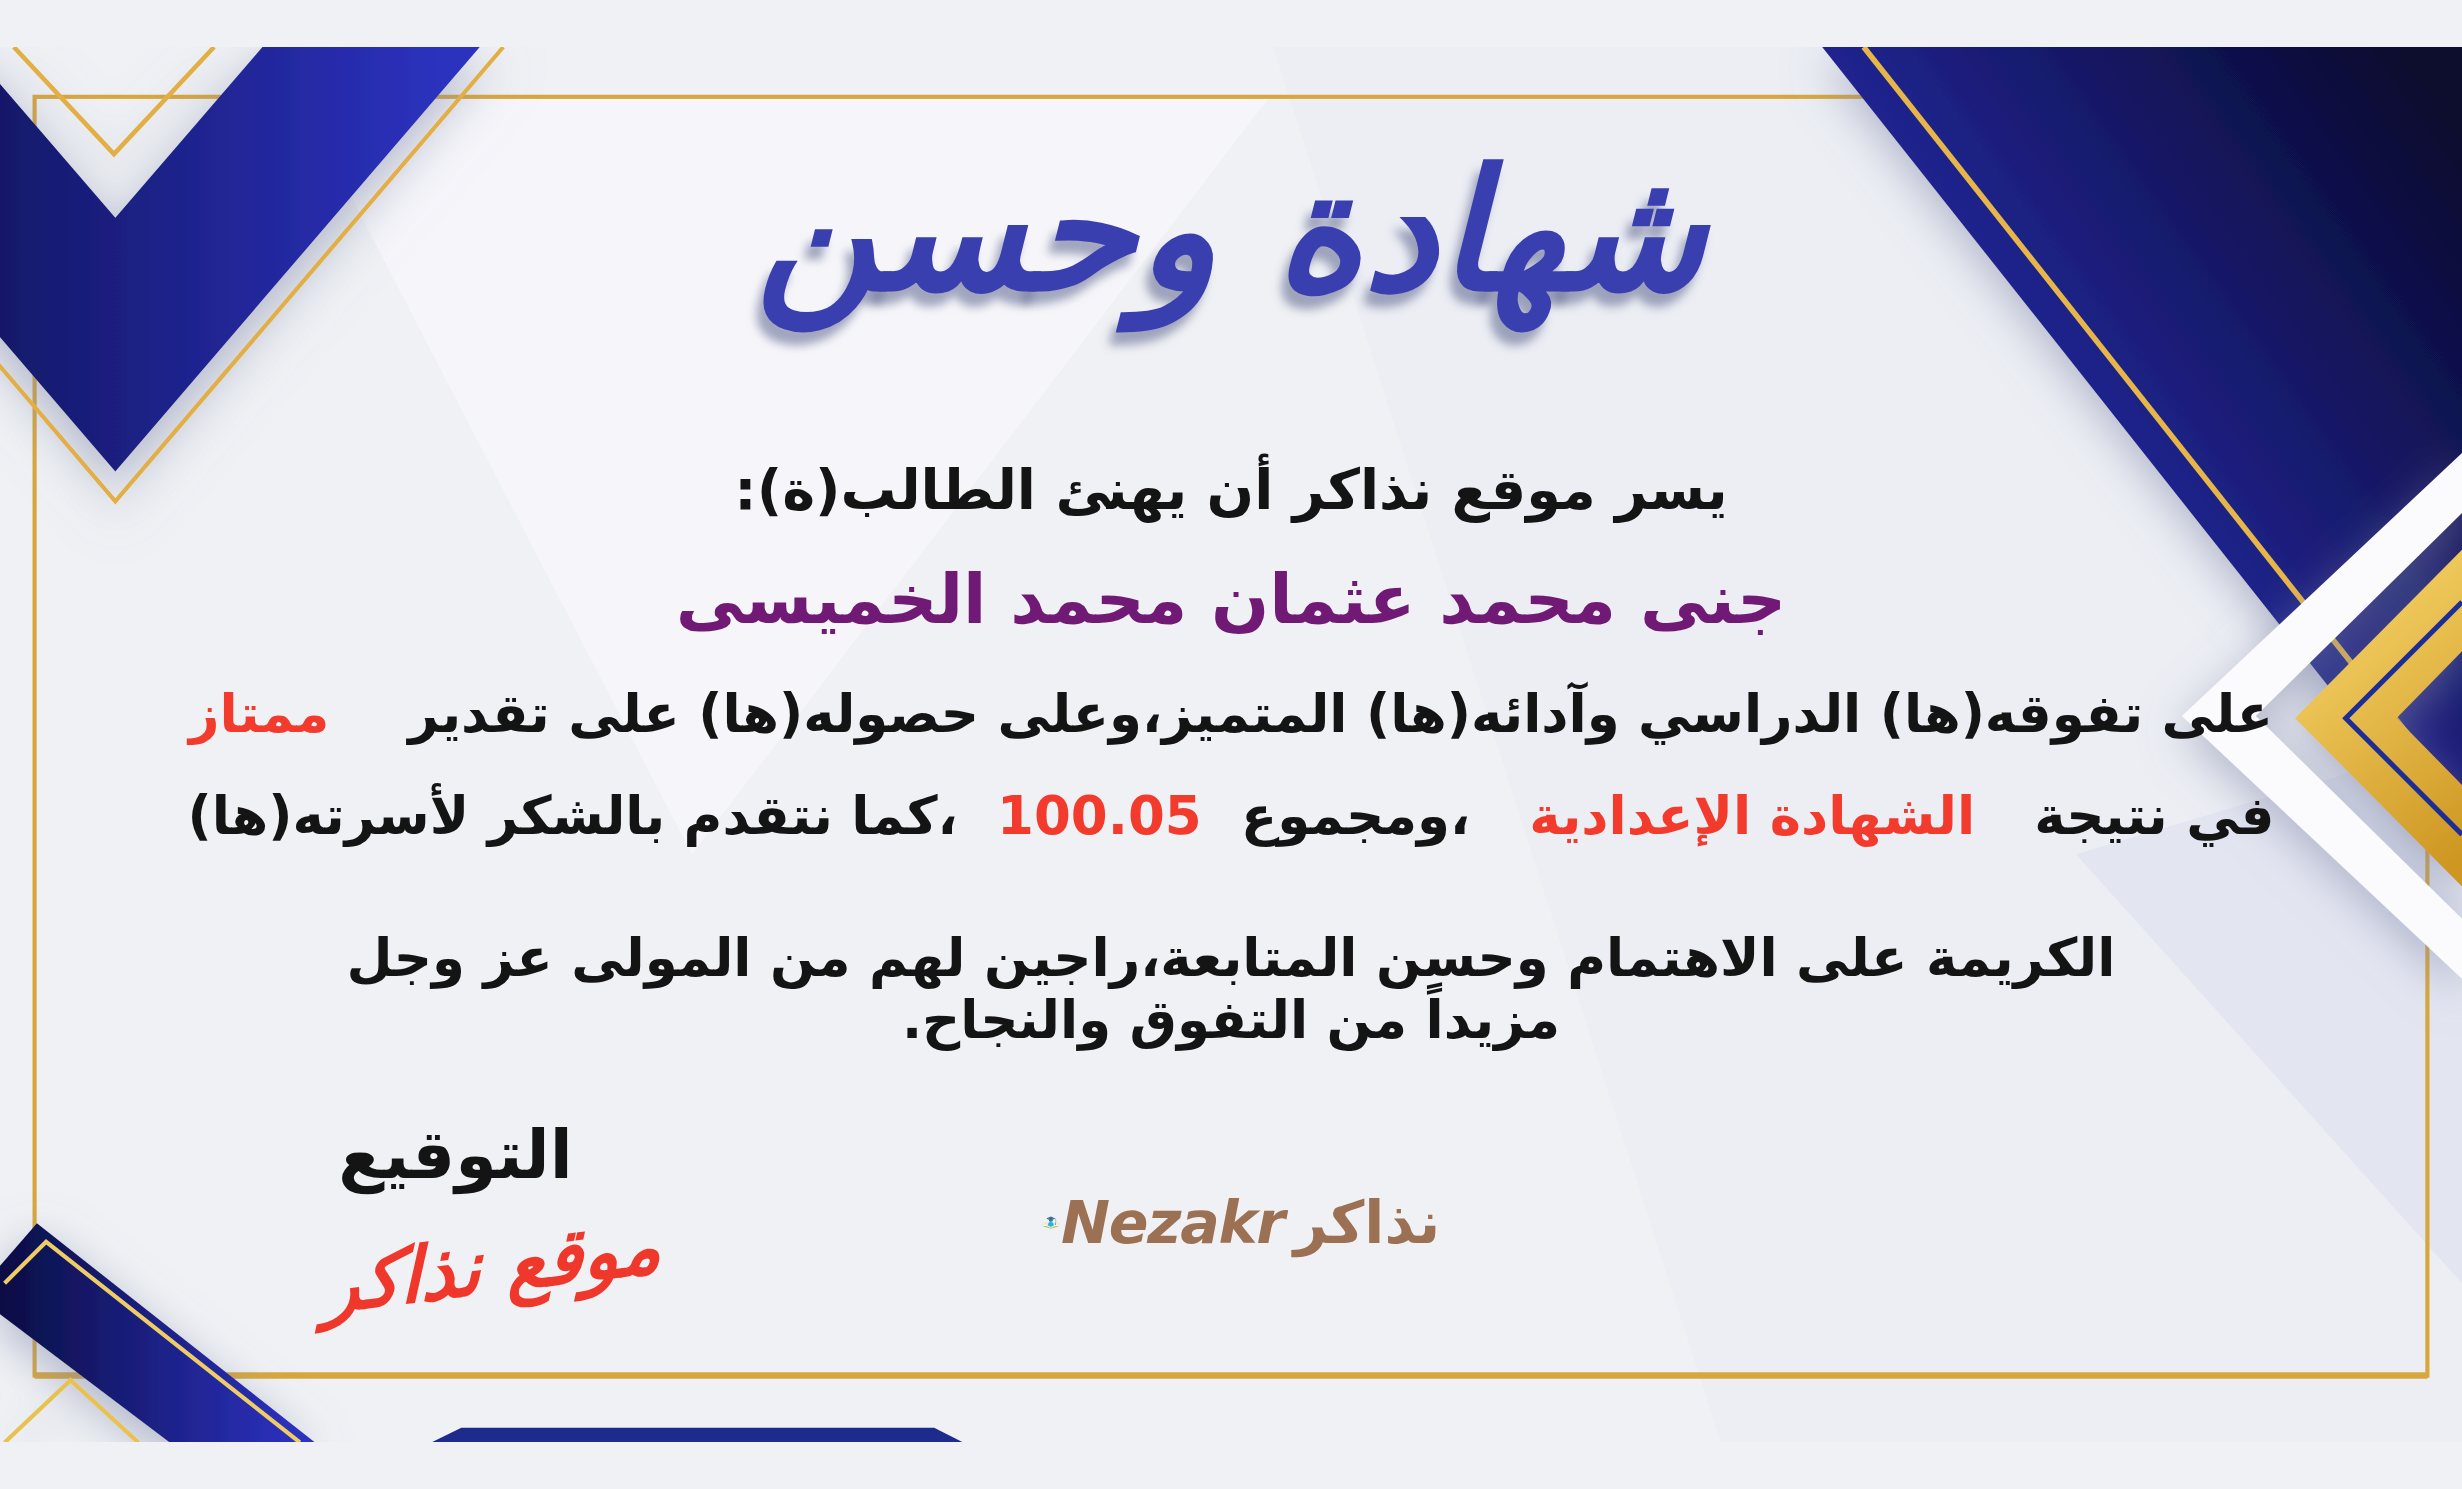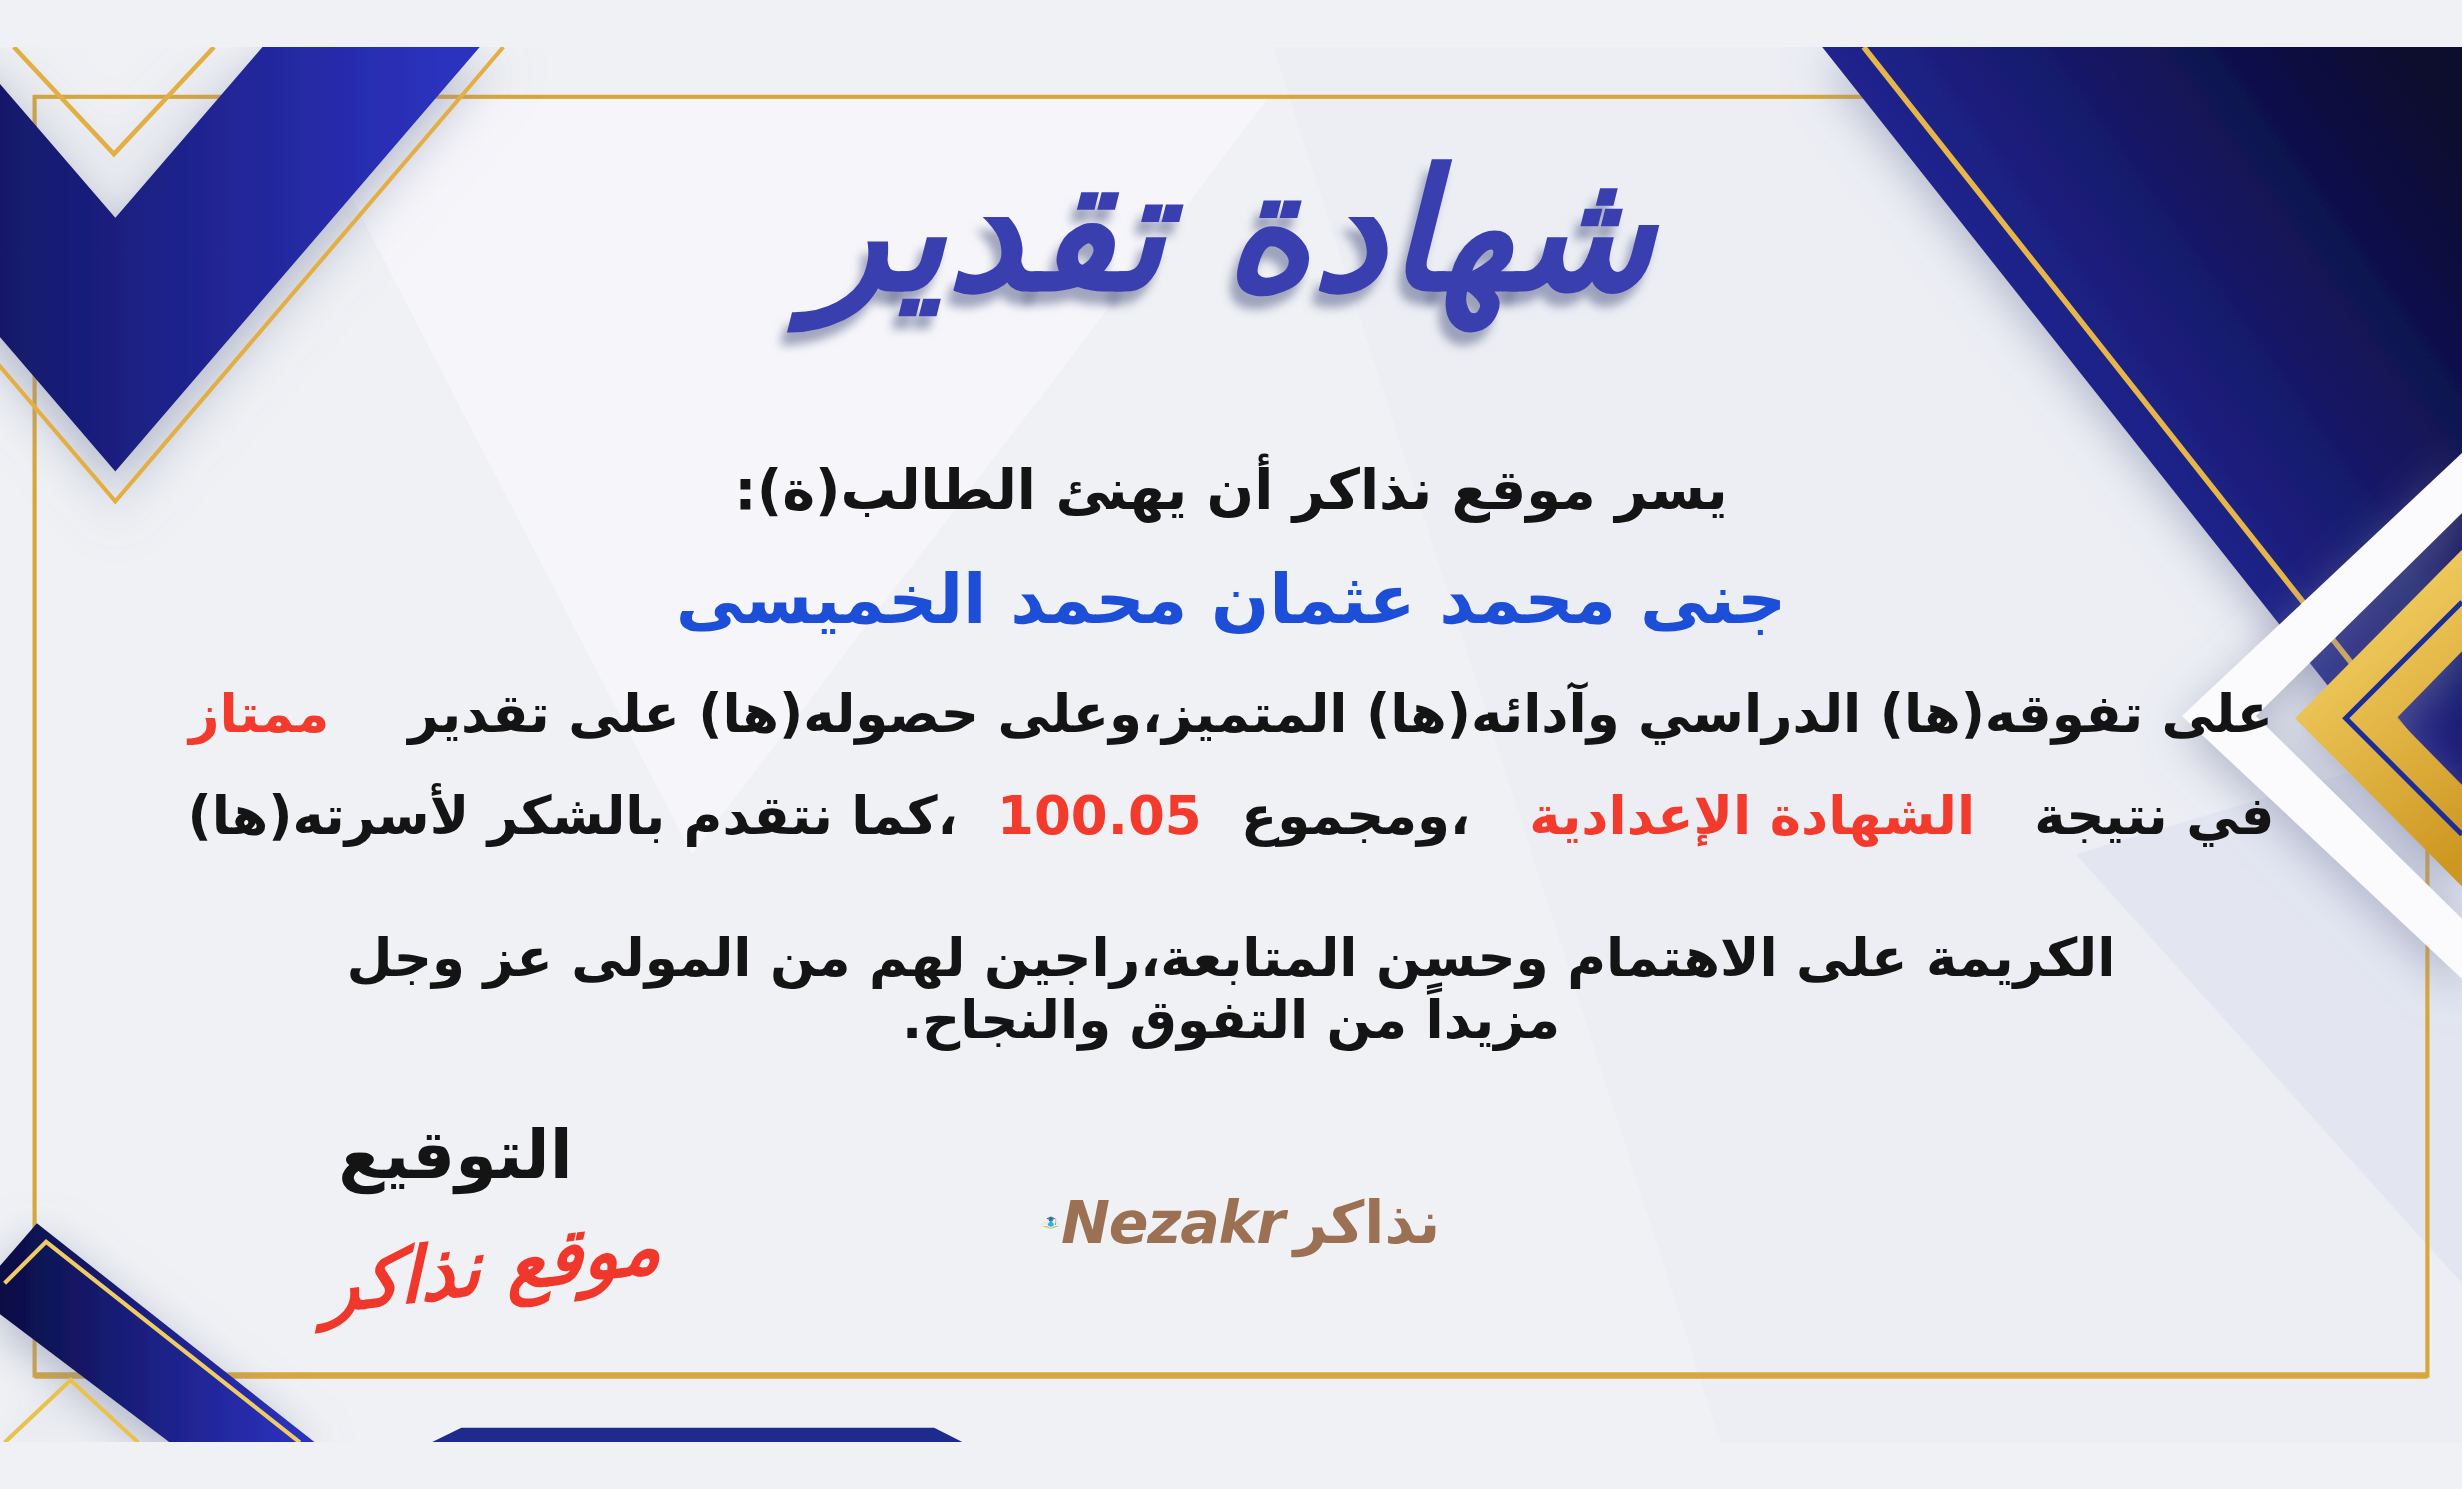--- a/index.html
+++ b/index.html
@@ -15,21 +15,21 @@
   .txt{position:absolute;z-index:5;color:#141414;}
   .center-line{left:6%;right:6%;text-align:center;white-space:nowrap;font-weight:700;}
   .title{
     top:6.6%;left:0;right:0;text-align:center;
     font-size:12cqh;line-height:1.1;font-weight:700;font-style:italic;
     color:#3A3FB0;
     text-shadow:-0.5cqh 0.9cqh 0.7cqh rgba(90,98,140,.55);
     white-space:nowrap;
   }
   .intro{top:29.4%;font-size:4.0cqh;}
-  .name{top:36.8%;font-size:4.9cqh;color:#1d4ed8;}
+  .name{top:36.8%;font-size:4.9cqh;color:#701a75;}
   .bodyline{font-size:3.8cqh;}
   .l3{top:45.6%;}
   .l4{top:52.9%;}
   .l5{top:60.2%;margin-top:40px;}
   .l6{top:67.5%;text-align:center;}
   .red{color:#F23B2D;}
   .grade{margin-inline-start:3.2cqw;margin-top:32px;}
   .exam{margin-inline:2.4cqw;}
   .score{margin-inline:1.6cqw;}
   .sig-label{top:76.6%;left:11%;width:15%;text-align:center;font-size:4.8cqh;font-weight:700;white-space:nowrap;}
@@ -107,21 +107,21 @@
 
     <g filter="url(#sh)">
       <path d="M80 2550 L683 3025 L368 3025 L0 2747 L0 2642 Z" fill="url(#gradBL)"></path>
       <path d="M10 2680 L100 2590 L650 3025" stroke="#EECC66" stroke-width="9" fill="none"></path>
       <path d="M10 3025 L153 2890 L300 3025" stroke="#E8C250" stroke-width="9" fill="none"></path>
     </g>
 
     <path d="M935 3025 L1000 2993 L2025 2993 L2088 3025 Z" fill="#1D2B8C"></path>
   </svg>
 
-  <div class="txt title" dir="rtl">شهادة تقدير</div>
+  <div class="txt title" dir="rtl">شهادة وحسن</div>
 
   <div class="txt center-line intro" dir="rtl">يسر موقع نذاكر أن يهنئ الطالب(ة):</div>
 
   <div class="txt center-line name" dir="rtl">جنى محمد عثمان محمد الخميسى</div>
 
   <div class="txt center-line bodyline l3" dir="rtl">
     <span>على تفوقه(ها) الدراسي وآدائه(ها) المتميز،وعلى حصوله(ها) على تقدير</span><span class="red grade">ممتاز</span>
   </div>
 
   <div class="txt center-line bodyline l4" dir="rtl">

